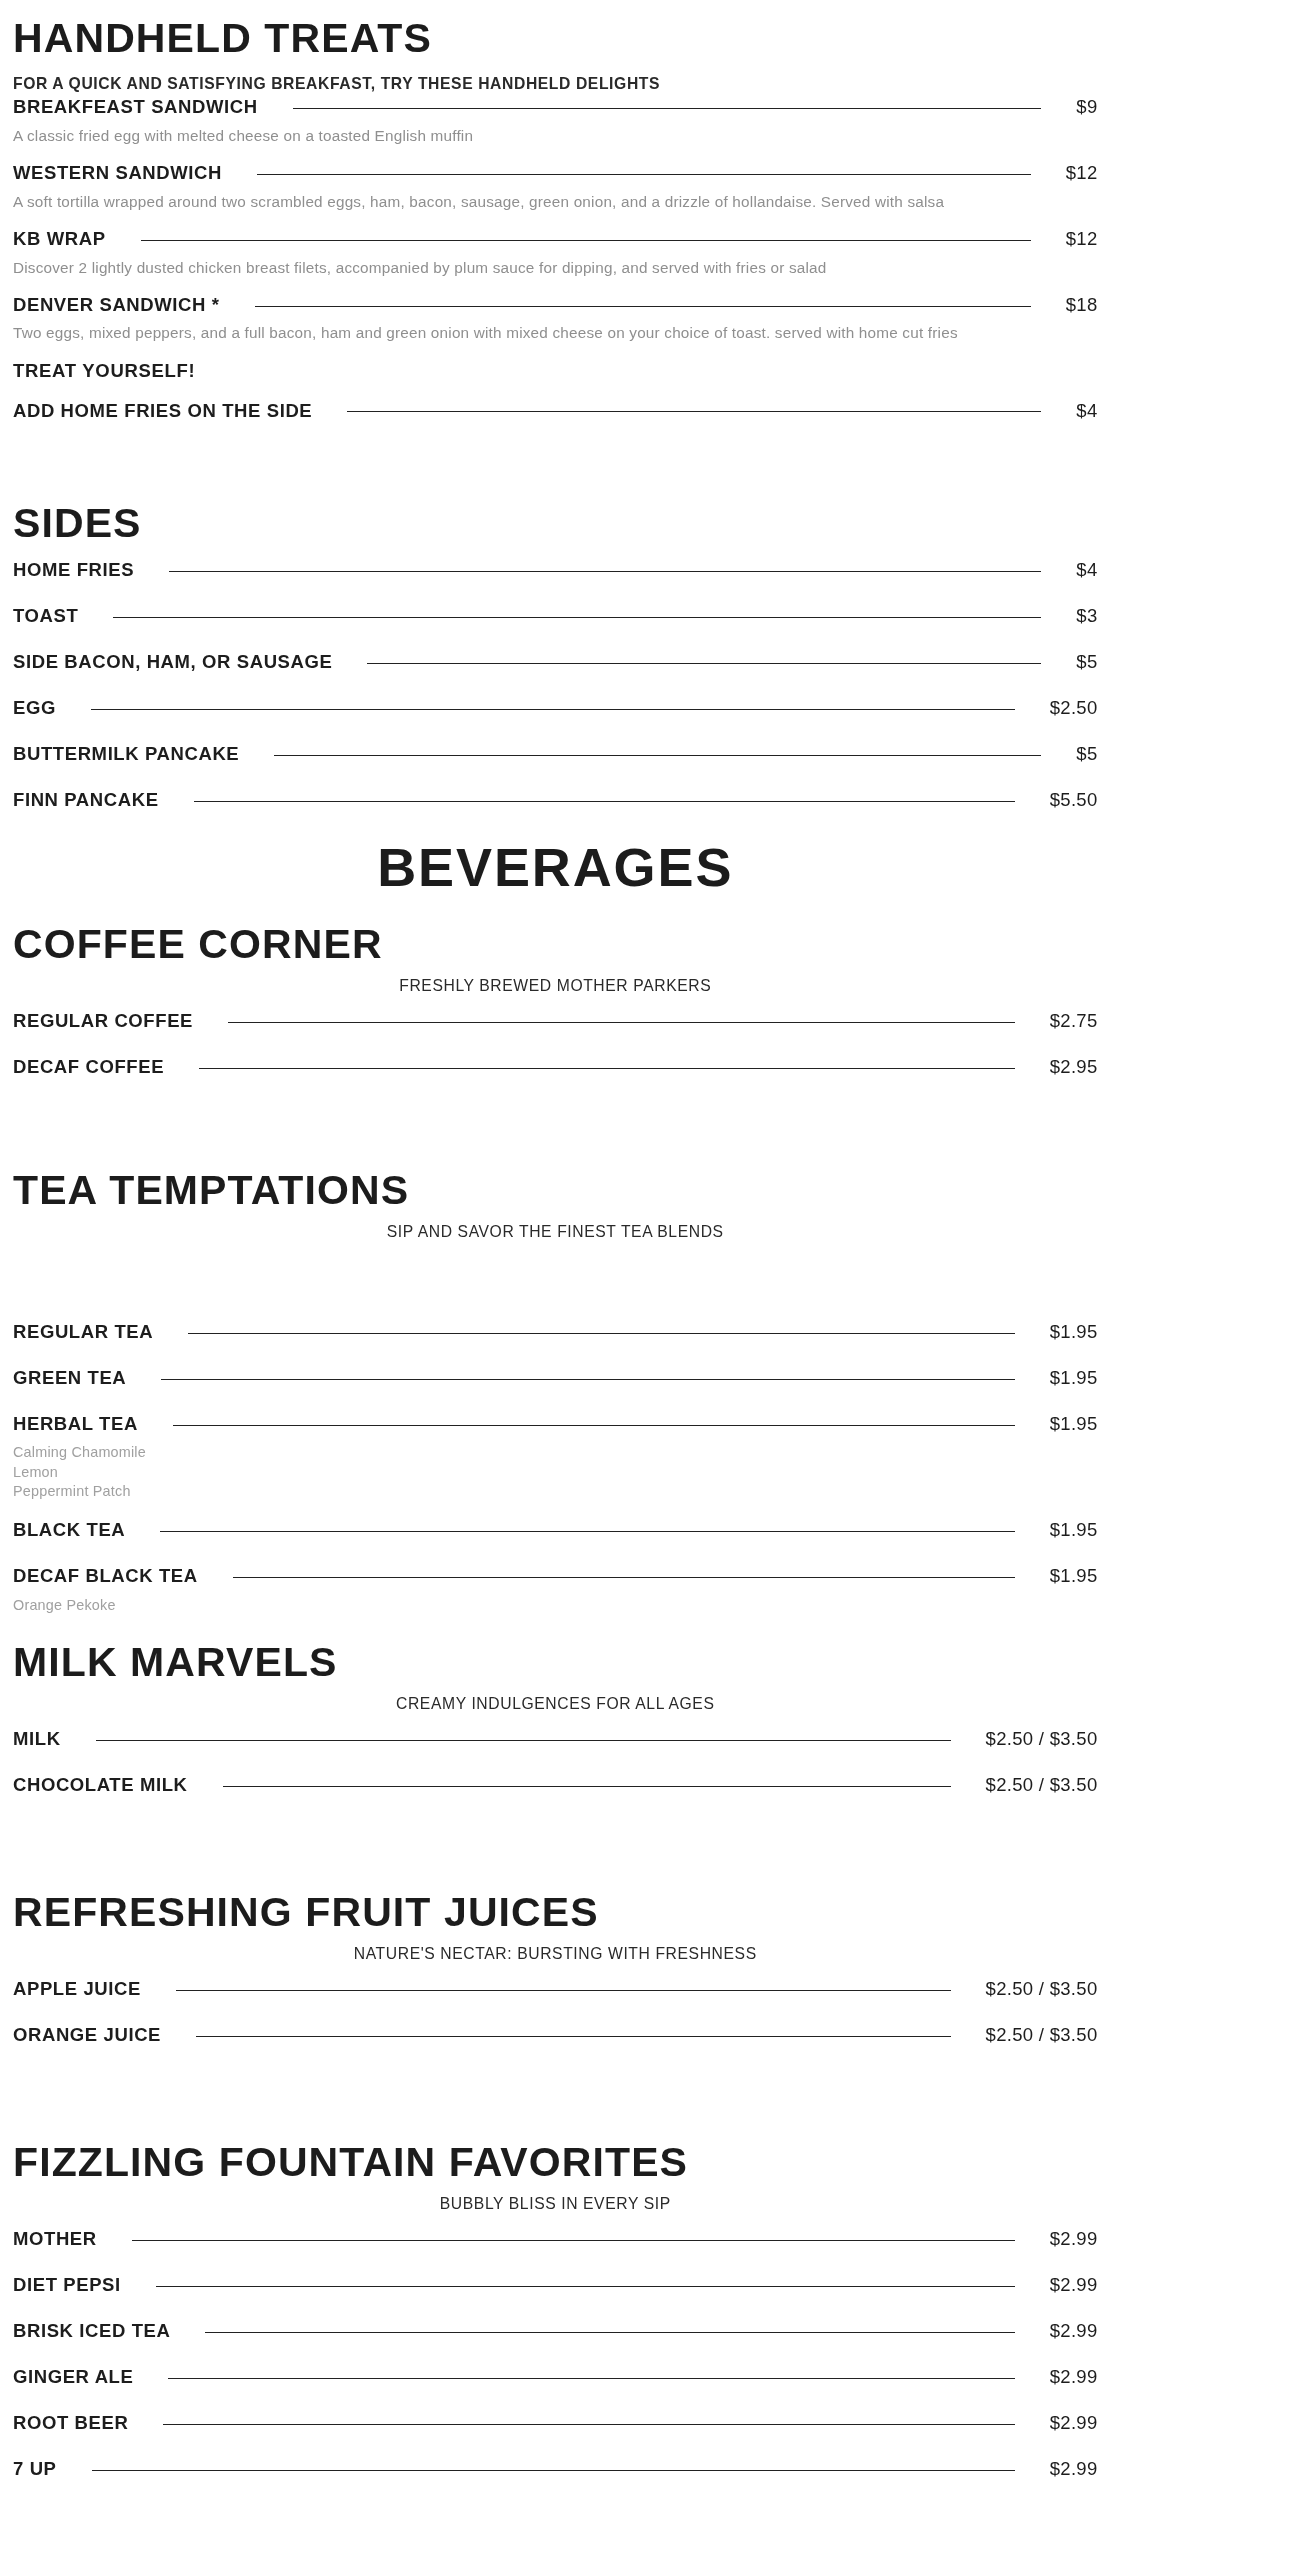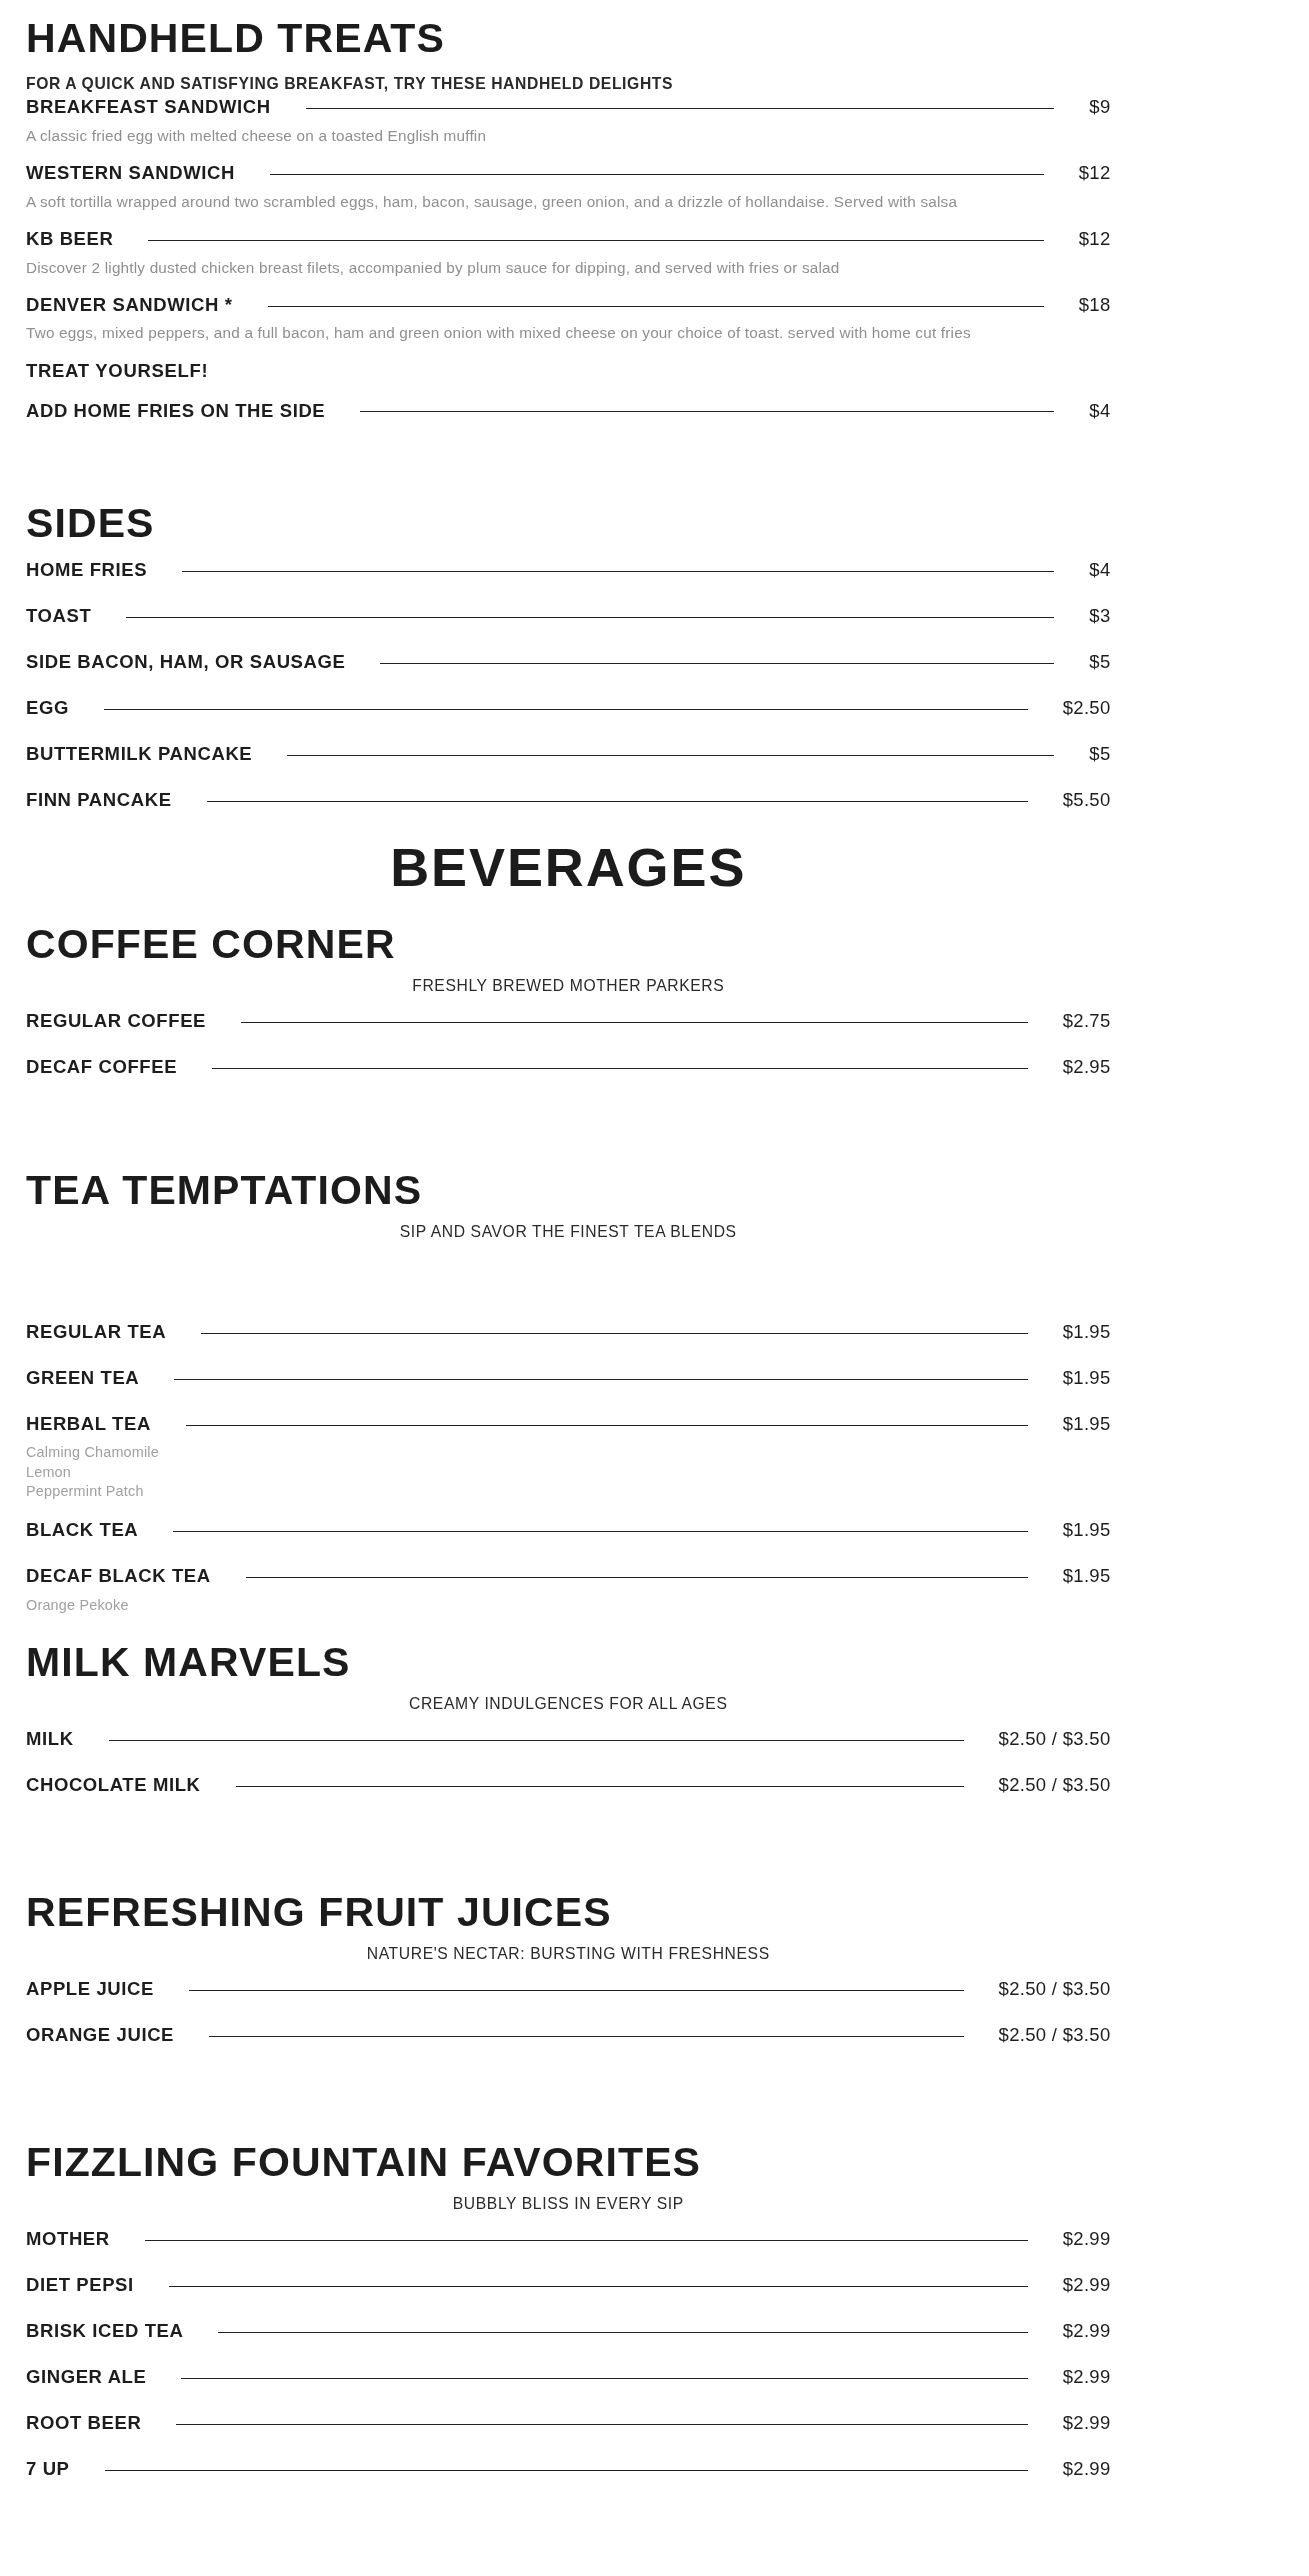--- a/index.html
+++ b/index.html
@@ -8,21 +8,20 @@
     font-family:"Liberation Sans", sans-serif;
     color:#1d1d1d;
     -webkit-font-smoothing:antialiased;
   }
   .page{
     box-sizing:border-box;
     width:1116px;
     min-height:2576px;
     padding:15px 18.5px 28px 13px;
     background:#ffffff;
-    margin-left:13px;
   }
   .menu-section{margin:0;}
   .section-heading{
     margin:0;
     font-size:41px;
     line-height:1.14;
     font-weight:600;
     letter-spacing:1.1px;
     color:#1c1c1c;
   }
@@ -120,21 +119,21 @@
           <span class="item-price">$9</span>
         </div>
         <p class="desc">A classic fried egg with melted cheese on a toasted English muffin</p>
         <div class="row">
           <span class="item-name">WESTERN SANDWICH</span>
           <span class="leader"></span>
           <span class="item-price">$12</span>
         </div>
         <p class="desc">A soft tortilla wrapped around two scrambled eggs, ham, bacon, sausage, green onion, and a drizzle of hollandaise. Served with salsa</p>
         <div class="row">
-          <span class="item-name">KB BEER</span>
+          <span class="item-name">KB WRAP</span>
           <span class="leader"></span>
           <span class="item-price">$12</span>
         </div>
         <p class="desc">Discover 2 lightly dusted chicken breast filets, accompanied by plum sauce for dipping, and served with fries or salad</p>
         <div class="row">
           <span class="item-name">DENVER SANDWICH *</span>
           <span class="leader"></span>
           <span class="item-price">$18</span>
         </div>
         <p class="desc">Two eggs, mixed peppers, and a full bacon, ham and green onion with mixed cheese on your choice of toast. served with home cut fries</p>

